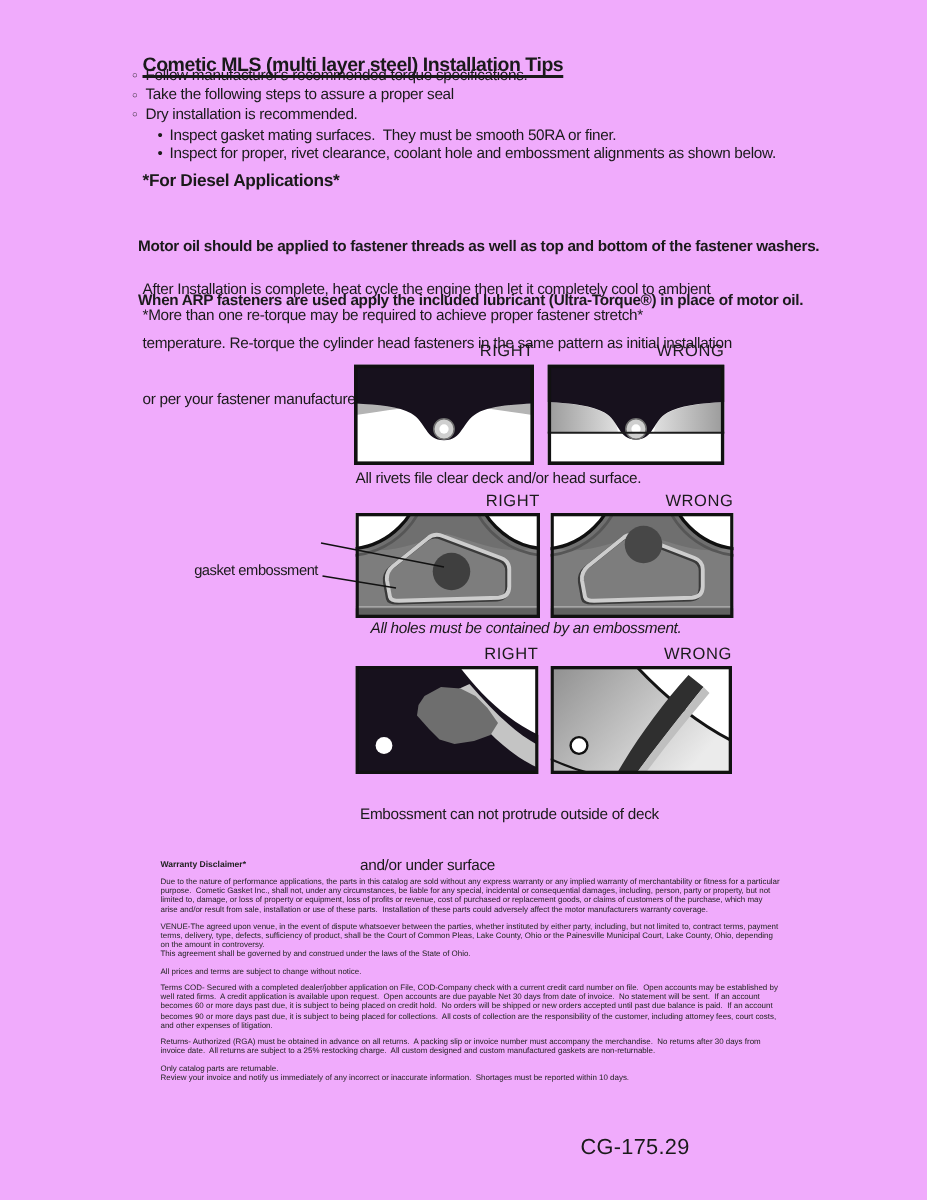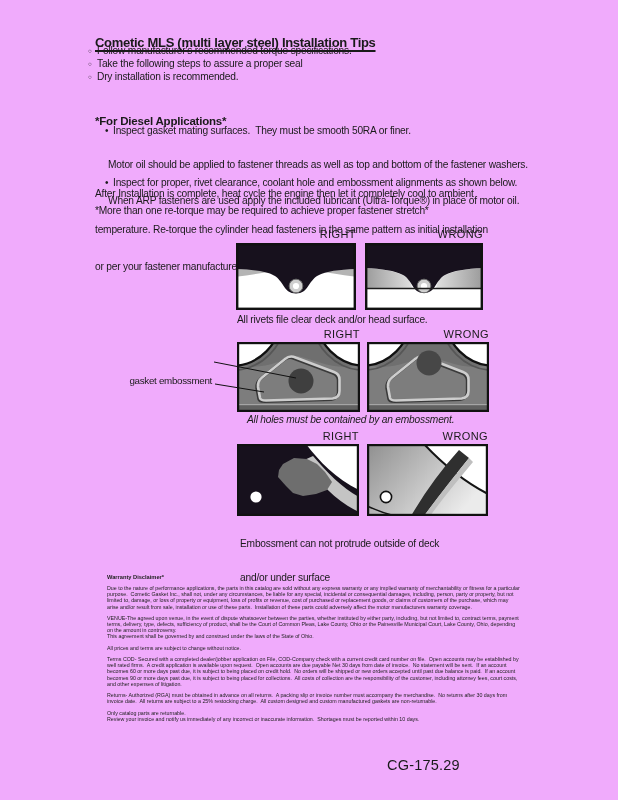--- a/index.html
+++ b/index.html
@@ -5,27 +5,27 @@
   html,body{margin:0;padding:0;background:#ffffff;}
   .page{position:relative;width:618px;height:800px;background:#f0abfc;overflow:hidden;
         font-family:"Liberation Sans","DejaVu Sans",sans-serif;color:#1a1a1a;}
   .abs{position:absolute;}
   .title{left:95px;top:26px;font-size:13px;font-weight:bold;letter-spacing:-0.3px;
          text-decoration:underline;text-decoration-thickness:1.5px;text-underline-offset:3px;}
   .bullets{left:88px;top:45px;font-size:10.2px;letter-spacing:-0.2px;line-height:12.2px;}
   .bl{display:flex;align-items:baseline;}
   .bl .mk1{width:9px;flex:none;}
   .bl .mk1::before{content:"○";font-size:6.3px;position:relative;top:-1px;}
-  .bl.l2{margin-left:17px;margin-top:40px;}
+  .bl.l2{margin-left:17px;}
   .bl .mk2{width:8px;flex:none;}
   .bl .mk2::before{content:"•";font-size:10px;}
   .txt{white-space:pre-wrap;}
   .dheading{left:95px;top:115px;font-size:11.5px;font-weight:bold;letter-spacing:-0.2px;}
   .body-lines{font-size:10.2px;letter-spacing:-0.2px;line-height:12.3px;white-space:pre;}
-  .p1{left:108px;top:134px;} .p2{left:95px;top:163px;} .note{left:95px;top:205px;}
+  .p1{left:92px;top:134px;font-weight:bold;} .p2{left:95px;top:163px;} .note{left:95px;top:205px;}
   .rw{font-size:11px;letter-spacing:0.4px;text-align:right;}
   .cap{font-size:10.2px;letter-spacing:-0.2px;white-space:pre;}
   .cap2{line-height:11.2px;}
   .ann{font-size:9.8px;line-height:10.9px;text-align:right;letter-spacing:-0.3px;}
   .dbox{position:absolute;display:block;}
   .legal{left:107px;top:574px;width:414px;font-size:5.3px;line-height:6.15px;color:#222;}
   .legal .lh{font-size:5.7px;font-weight:bold;margin:0 0 5px 0;}
   .legal p{margin:0 0 5.2px 0;white-space:pre-wrap;}
   .legal p.tight{margin-bottom:0;}
   .docnum{left:387px;top:757px;font-size:14.5px;letter-spacing:0.2px;}

